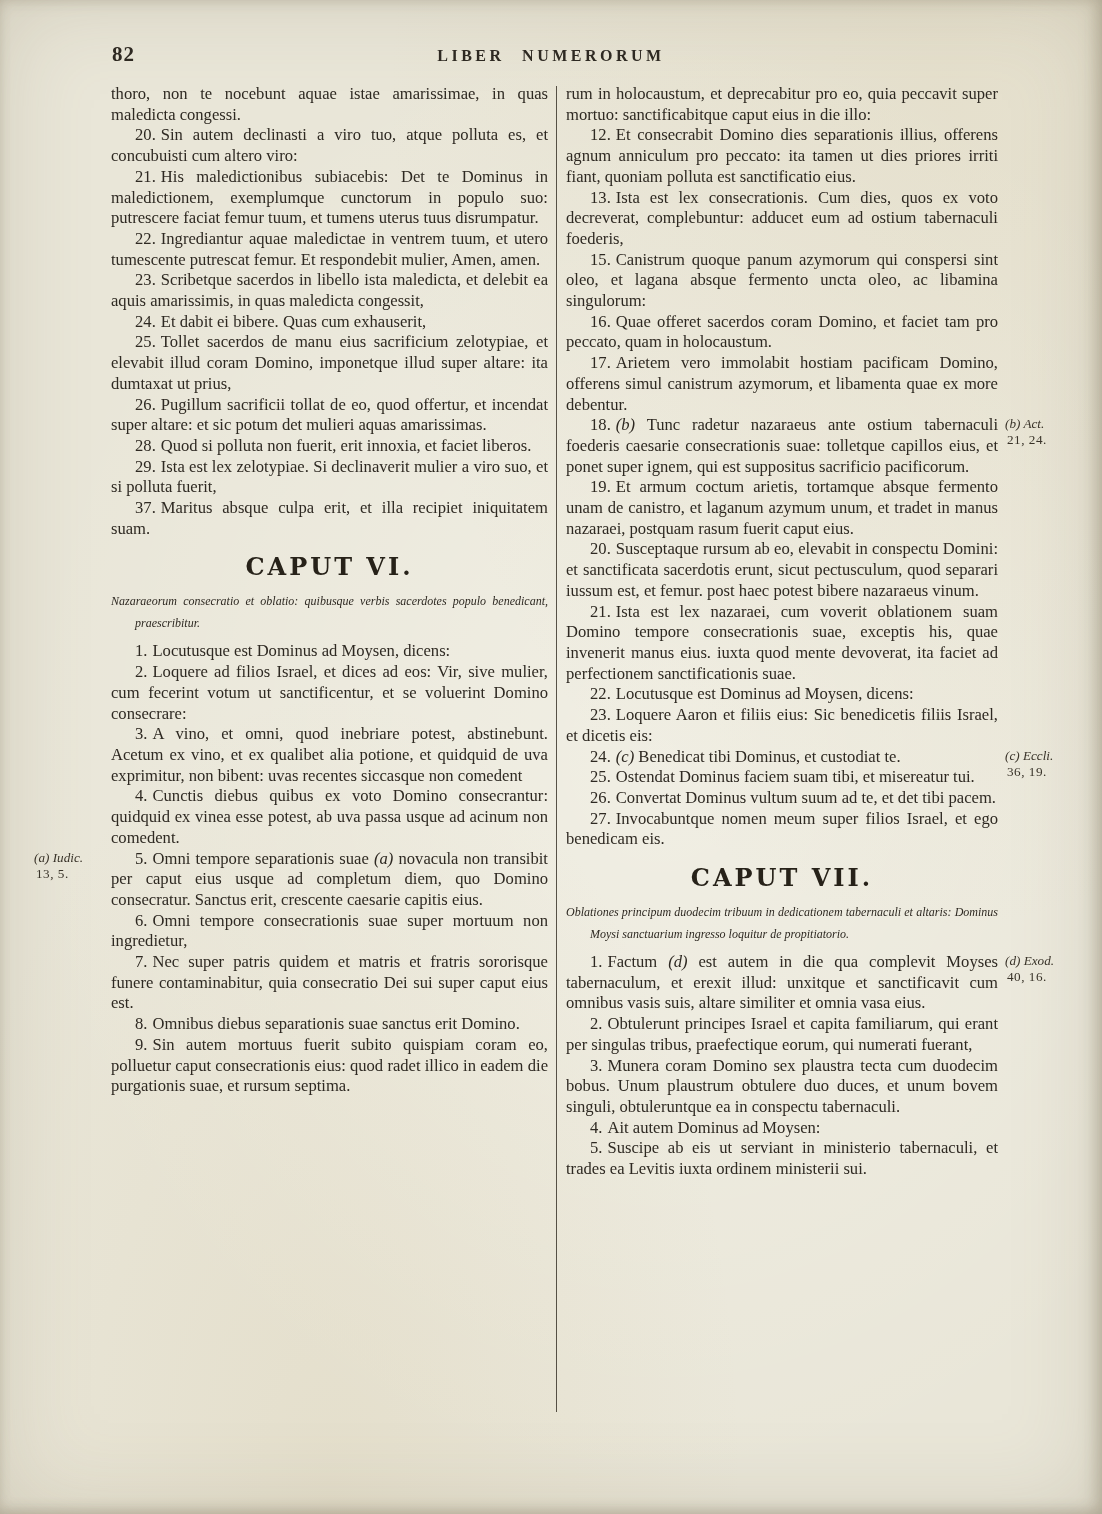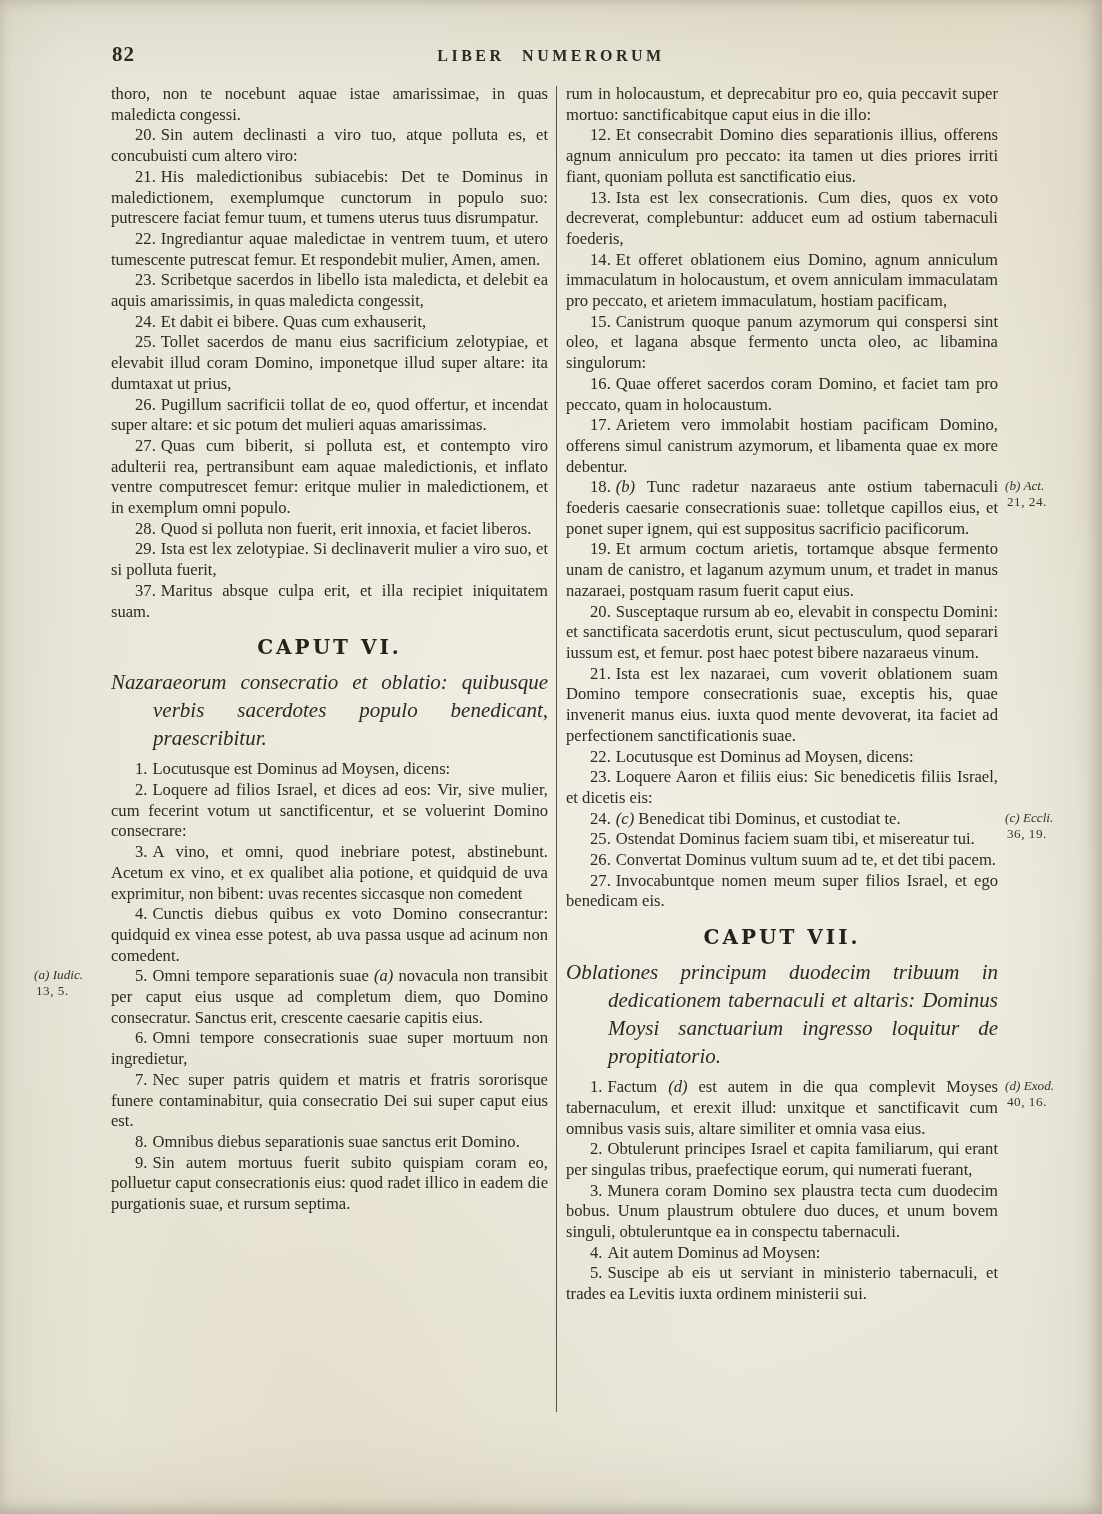--- a/index.html
+++ b/index.html
@@ -41,27 +41,27 @@
     margin: 0; position: relative;
     text-align: justify;
     font-size: 16.6px; line-height: 20.7px;
   }
   .para.verse { text-indent: 1.45em; }
   .para.cont  { text-indent: 0; }
   .vnum { padding-right: 0.3em; }
   .chapter {
     margin: 13px 0 9px; text-align: center;
     font-family: "DejaVu Serif", serif;
-    font-size: 20px; font-weight: bold; letter-spacing: 3px;
+    font-size: 24px; font-weight: bold; letter-spacing: 3px;
     color: #272219;
   }
   .summary {
     margin: 0 0 7px; position: relative;
     font-style: italic; text-align: justify;
-    font-size: 21px; line-height: 28px;
+    font-size: 12px; line-height: 22px;
     padding-left: 2em; text-indent: -2em;
   }
   .margin-note {
     position: absolute; top: 1px;
     font-size: 13.2px; line-height: 16px;
     text-indent: 0; text-align: left;
     color: #383228;
   }
   .margin-note.left  { left: -77px; width: 70px; }
   .margin-note.right { right: -102px; width: 95px; }
@@ -77,21 +77,20 @@
   <div class="divider"></div>
   <div class="column left">
       <p class="para cont">thoro, non te nocebunt aquae istae amarissimae, in quas maledicta congessi.</p>
       <p class="para verse"><span class="vnum">20.</span>Sin autem declinasti a viro tuo, atque polluta es, et concubuisti cum altero viro:</p>
       <p class="para verse"><span class="vnum">21.</span>His maledictionibus subiacebis: Det te Dominus in maledictionem, exemplumque cunctorum in populo suo: putrescere faciat femur tuum, et tumens uterus tuus disrumpatur.</p>
       <p class="para verse"><span class="vnum">22.</span>Ingrediantur aquae maledictae in ventrem tuum, et utero tumescente putrescat femur. Et respondebit mulier, Amen, amen.</p>
       <p class="para verse"><span class="vnum">23.</span>Scribetque sacerdos in libello ista maledicta, et delebit ea aquis amarissimis, in quas maledicta congessit,</p>
       <p class="para verse"><span class="vnum">24.</span>Et dabit ei bibere. Quas cum exhauserit,</p>
       <p class="para verse"><span class="vnum">25.</span>Tollet sacerdos de manu eius sacrificium zelotypiae, et elevabit illud coram Domino, imponetque illud super altare: ita dumtaxat ut prius,</p>
       <p class="para verse"><span class="vnum">26.</span>Pugillum sacrificii tollat de eo, quod offertur, et incendat super altare: et sic potum det mulieri aquas amarissimas.</p>
-      <p class="para verse"><span class="vnum">27.</span>Quas cum biberit, si polluta est, et contempto viro adulterii rea, pertransibunt eam aquae maledictionis, et inflato ventre computrescet femur: eritque mulier in maledictionem, et in exemplum omni populo.</p>
       <p class="para verse"><span class="vnum">28.</span>Quod si polluta non fuerit, erit innoxia, et faciet liberos.</p>
       <p class="para verse"><span class="vnum">29.</span>Ista est lex zelotypiae. Si declinaverit mulier a viro suo, et si polluta fuerit,</p>
       <p class="para verse"><span class="vnum">37.</span>Maritus absque culpa erit, et illa recipiet iniquitatem suam.</p>
       <h2 class="chapter">CAPUT VI.</h2>
       <p class="summary">Nazaraeorum consecratio et oblatio: quibusque verbis sacerdotes populo benedicant, praescribitur.</p>
       <p class="para verse"><span class="vnum">1.</span>Locutusque est Dominus ad Moysen, dicens:</p>
       <p class="para verse"><span class="vnum">2.</span>Loquere ad filios Israel, et dices ad eos: Vir, sive mulier, cum fecerint votum ut sanctificentur, et se voluerint Domino consecrare:</p>
       <p class="para verse"><span class="vnum">3.</span>A vino, et omni, quod inebriare potest, abstinebunt. Acetum ex vino, et ex qualibet alia potione, et quidquid de uva exprimitur, non bibent: uvas recentes siccasque non comedent</p>
       <p class="para verse"><span class="vnum">4.</span>Cunctis diebus quibus ex voto Domino consecrantur: quidquid ex vinea esse potest, ab uva passa usque ad acinum non comedent.</p>
       <p class="para verse"><span class="vnum">5.</span>Omni tempore separationis suae <i>(a)</i> novacula non transibit per caput eius usque ad completum diem, quo Domino consecratur. Sanctus erit, crescente caesarie capitis eius.<span class="margin-note left">
@@ -100,21 +99,20 @@
         </span></p>
       <p class="para verse"><span class="vnum">6.</span>Omni tempore consecrationis suae super mortuum non ingredietur,</p>
       <p class="para verse"><span class="vnum">7.</span>Nec super patris quidem et matris et fratris sororisque funere contaminabitur, quia consecratio Dei sui super caput eius est.</p>
       <p class="para verse"><span class="vnum">8.</span>Omnibus diebus separationis suae sanctus erit Domino.</p>
       <p class="para verse"><span class="vnum">9.</span>Sin autem mortuus fuerit subito quispiam coram eo, polluetur caput consecrationis eius: quod radet illico in eadem die purgationis suae, et rursum septima.</p>
     </div>
   <div class="column right">
       <p class="para cont">rum in holocaustum, et deprecabitur pro eo, quia peccavit super mortuo: sanctificabitque caput eius in die illo:</p>
       <p class="para verse"><span class="vnum">12.</span>Et consecrabit Domino dies separationis illius, offerens agnum anniculum pro peccato: ita tamen ut dies priores irriti fiant, quoniam polluta est sanctificatio eius.</p>
       <p class="para verse"><span class="vnum">13.</span>Ista est lex consecrationis. Cum dies, quos ex voto decreverat, complebuntur: adducet eum ad ostium tabernaculi foederis,</p>
-      <p class="para verse"><span class="vnum">14.</span>Et offeret oblationem eius Domino, agnum anniculum immaculatum in holocaustum, et ovem anniculam immaculatam pro peccato, et arietem immaculatum, hostiam pacificam,</p>
       <p class="para verse"><span class="vnum">15.</span>Canistrum quoque panum azymorum qui conspersi sint oleo, et lagana absque fermento uncta oleo, ac libamina singulorum:</p>
       <p class="para verse"><span class="vnum">16.</span>Quae offeret sacerdos coram Domino, et faciet tam pro peccato, quam in holocaustum.</p>
       <p class="para verse"><span class="vnum">17.</span>Arietem vero immolabit hostiam pacificam Domino, offerens simul canistrum azymorum, et libamenta quae ex more debentur.</p>
       <p class="para verse"><span class="vnum">18.</span><i>(b)</i> Tunc radetur nazaraeus ante ostium tabernaculi foederis caesarie consecrationis suae: tolletque capillos eius, et ponet super ignem, qui est suppositus sacrificio pacificorum.<span class="margin-note right">
           <span class="note-ref"><i>(b) Act.</i></span>
           <span class="note-loc">21, 24.</span>
         </span></p>
       <p class="para verse"><span class="vnum">19.</span>Et armum coctum arietis, tortamque absque fermento unam de canistro, et laganum azymum unum, et tradet in manus nazaraei, postquam rasum fuerit caput eius.</p>
       <p class="para verse"><span class="vnum">20.</span>Susceptaque rursum ab eo, elevabit in conspectu Domini: et sanctificata sacerdotis erunt, sicut pectusculum, quod separari iussum est, et femur. post haec potest bibere nazaraeus vinum.</p>
       <p class="para verse"><span class="vnum">21.</span>Ista est lex nazaraei, cum voverit oblationem suam Domino tempore consecrationis suae, exceptis his, quae invenerit manus eius. iuxta quod mente devoverat, ita faciet ad perfectionem sanctificationis suae.</p>

